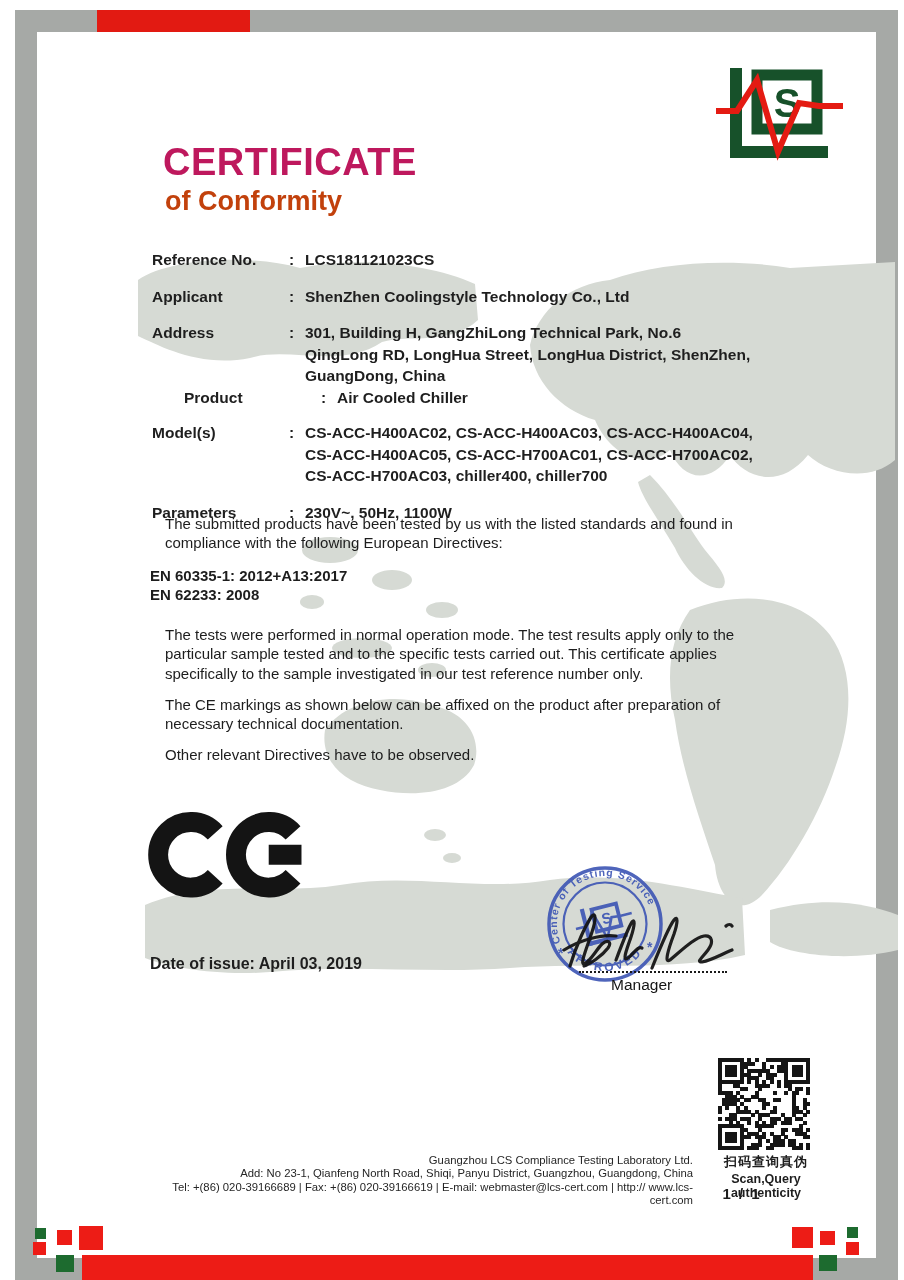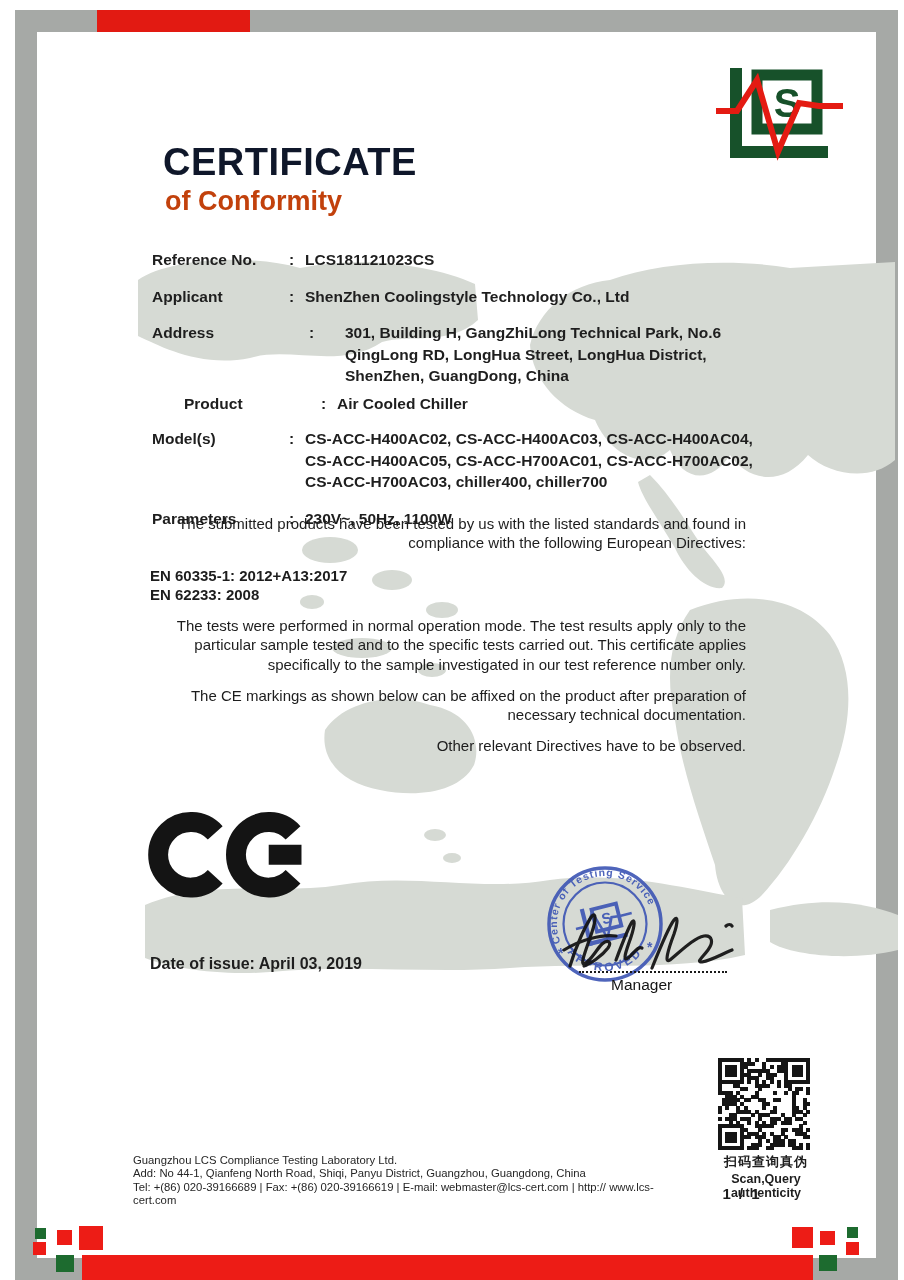--- a/index.html
+++ b/index.html
@@ -10,53 +10,53 @@
          border:22px solid #a6a9a6;box-sizing:border-box;}
   .redbar-top{position:absolute;left:97px;top:10px;width:153px;height:22px;background:#e21a12;}
   .redbar-bottom{position:absolute;left:82px;top:1255px;width:731px;height:25px;background:#ed1c16;}
   .mark{position:absolute;}
   .mk-red{background:#ed1c16;}
   .mk-green{background:#1d6b2f;}
   
   .map{position:absolute;left:130px;top:250px;width:770px;height:770px;z-index:0;}
   
   .title{position:absolute;left:163px;top:141px;font-size:38px;font-weight:bold;
-         letter-spacing:.5px;color:#0f172a;z-index:2;}
+         letter-spacing:.5px;color:#be185d;z-index:2;}
   .subtitle{position:absolute;left:165px;top:186px;font-size:27px;font-weight:bold;color:#c2410c;z-index:2;}
   
   .fields{position:absolute;left:152px;top:249px;width:606px;z-index:2;}
   .frow{display:flex;margin-bottom:15px;}
   .frow .lbl{width:137px;font-weight:bold;font-size:15.5px;line-height:21px;flex:none;}
   .frow .col{width:16px;font-weight:bold;font-size:15.5px;line-height:21px;flex:none;}
   .frow .val{width:453px;font-weight:bold;font-size:15.5px;line-height:21.5px;}
-  .frow.addr{margin-bottom:6px;gap:20px;} .frow.prod{margin-bottom:14px;margin-left:32px;}
+  .frow.addr{margin-bottom:0;} .frow.prod{margin-bottom:14px;margin-left:32px;}
   
   .body-text{position:absolute;left:150px;top:514px;width:596px;z-index:2;font-size:15px;line-height:19.3px;color:#1d1d1d;}
-  .body-text p{margin:0 0 13px 15px;text-align:right;}
+  .body-text p{margin:0 0 13px 15px;}
   .body-text p.b{font-weight:bold;margin-bottom:11px;}
-  .body-text .std{font-weight:bold;margin-bottom:12px;}
+  .body-text .std{font-weight:bold;margin-bottom:21px;}
   .body-text p.tests{margin-bottom:12px;}
   
   .ce{position:absolute;left:147px;top:808px;z-index:2;}
   
   .date{position:absolute;left:150px;top:955px;font-size:16px;font-weight:bold;z-index:2;}
   
   .stamp{position:absolute;left:545px;top:862px;z-index:3;opacity:.9;}
   .sig{position:absolute;left:556px;top:898px;z-index:4;}
   .sig-line{position:absolute;left:579px;top:971px;width:148px;border-top:2px dotted #1a1a1a;z-index:3;}
   .manager{position:absolute;left:611px;top:976px;font-size:15.5px;color:#151515;z-index:4;}
   
   .qr{position:absolute;left:718px;top:1058px;width:92px;height:92px;z-index:2;}
   .qr-cap{position:absolute;left:698px;top:1153px;width:136px;text-align:center;z-index:2;}
   .qr-cap .cn{font-size:13px;font-weight:bold;letter-spacing:1px;}
   .qr-cap .en{font-size:12.5px;font-weight:bold;margin-top:1px;}
   .page-num{position:absolute;left:712px;top:1185px;width:60px;text-align:center;
             font-size:15px;font-weight:bold;letter-spacing:2px;z-index:2;}
   
-  .footer{position:absolute;left:133px;top:1154px;width:560px;font-size:11.3px;line-height:13.4px;color:#262626;z-index:2;}
+  .footer{position:absolute;left:133px;top:1154px;width:560px;font-size:11.3px;line-height:13.4px;color:#262626;z-index:2;text-align:right;}
 </style>
 </head>
 <body>
 
 <div class="scan">
 
   <div class="frame"></div>
   <div class="redbar-top"></div>
   <div class="redbar-bottom"></div>
 
@@ -512,17 +512,17 @@
         <rect x="88.32" y="88.32" width="4" height="4" fill="#151515"></rect>
       </svg></div>
   <div class="qr-cap">
     <div class="cn">扫码查询真伪</div>
     <div class="en">Scan,Query authenticity</div>
   </div>
   <div class="page-num">1 / 1</div>
 
   <div class="footer">
     <div>Guangzhou LCS Compliance Testing Laboratory Ltd.</div>
-    <div>Add: No 44-1, Qianfeng North Road, Shiqi, Panyu District, Guangzhou, Guangdong, China</div>
+    <div>Add: No 23-1, Qianfeng North Road, Shiqi, Panyu District, Guangzhou, Guangdong, China</div>
     <div>Tel: +(86) 020-39166689  |  Fax: +(86) 020-39166619  |  E-mail: webmaster@lcs-cert.com  |  http:// www.lcs-cert.com</div>
   </div>
 
 </div>
 
 </body></html>

